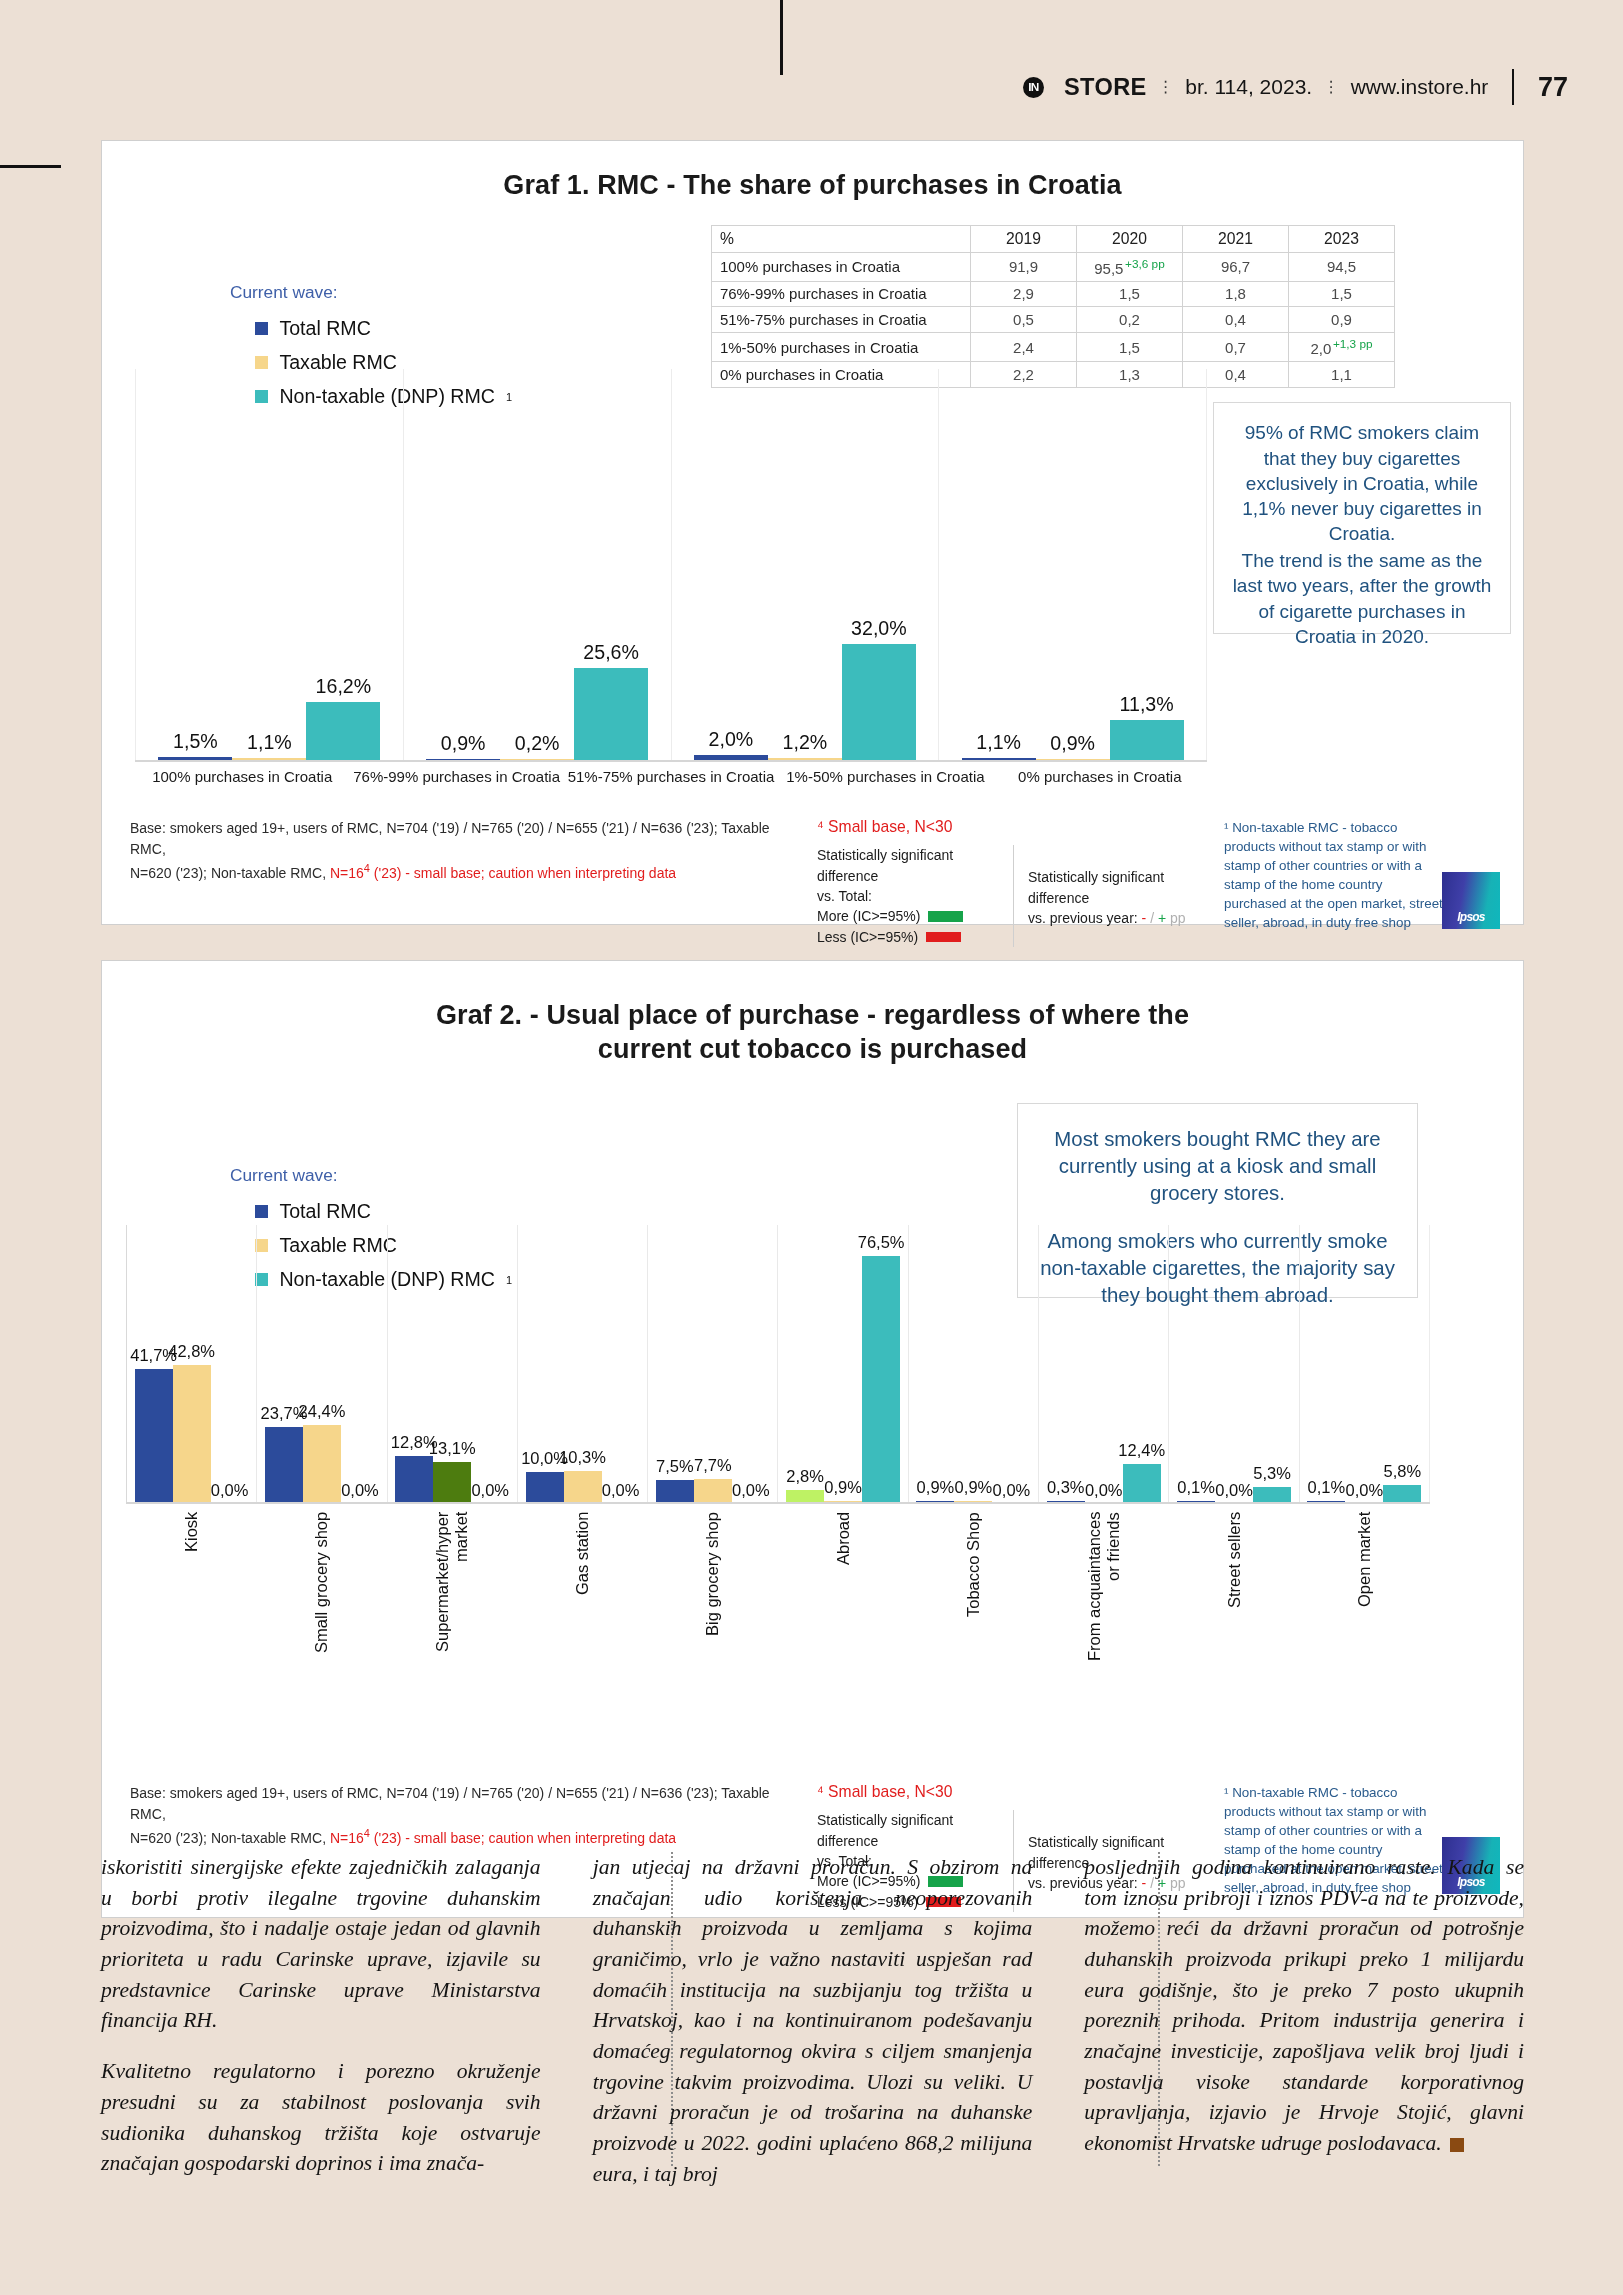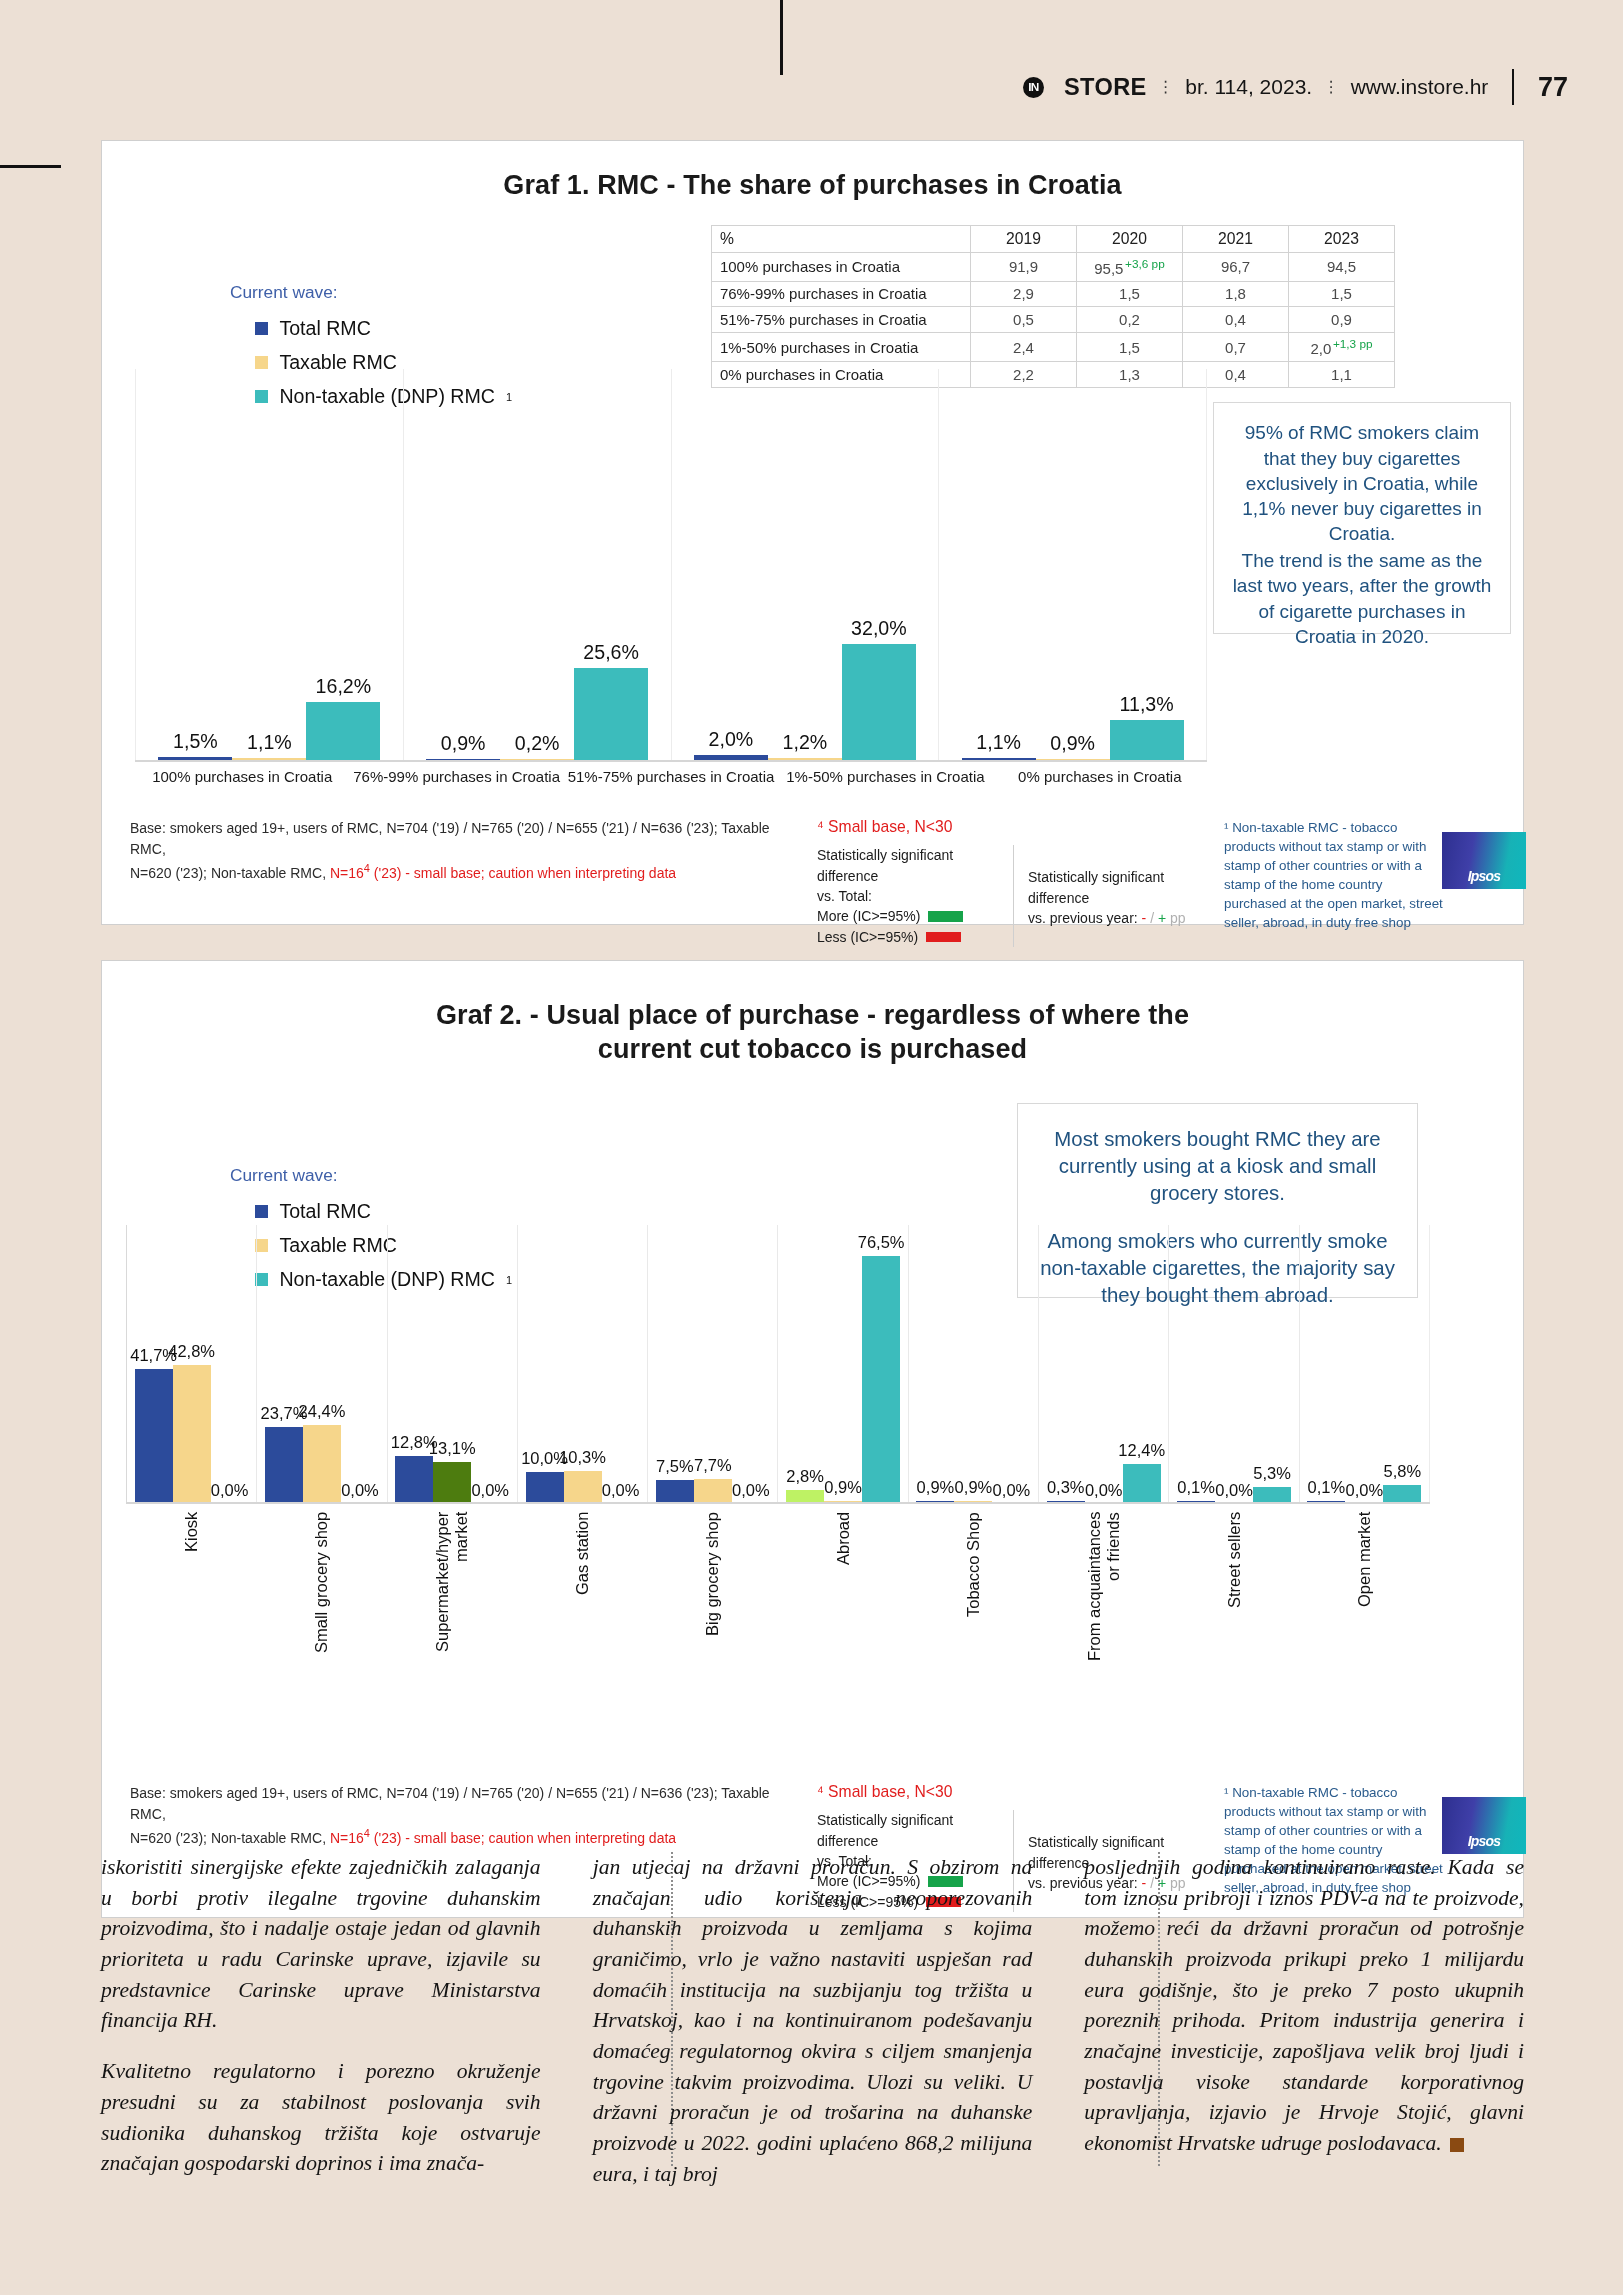--- a/index.html
+++ b/index.html
@@ -165,25 +165,26 @@
   .sig-left { border-right: 1.6px solid #cfcfcf; padding-right: 14px; line-height: 1.45; }
   .sig-right { padding-top: 22px; line-height: 1.45; }
   .sig-line { display: flex; align-items: center; gap: 7.9px; }
   .sig-bar { width: 35px; height: 10.2px; display: inline-block; }
   .minus { color: #e11d1d; } .plus { color: #16a34a; } .pp { color: #b0b0b0; }
   .fn-right {
     position: absolute; left: 1224px; width: 220px; font-size: 13.4px;
     color: #2a5b8c; line-height: 1.42;
   }
   .ipsos {
-    position: absolute; left: 1442px; width: 84px; height: 57px;
+    position: absolute; left: 1442px; width: 58px; height: 57px;
     background: linear-gradient(100deg,#2d2f8f 0%, #3f3fa8 35%, #17b2b6 75%, #0fb7bd 100%);
-    color: #fff; font-weight: bold; font-size: 14px; font-style: italic;
+    color: #fff; font-weight: bold; font-size: 12px; font-style: italic;
     display: flex; align-items: flex-end; justify-content: center; padding-bottom: 4.7px;
     letter-spacing: -0.8px;
+    margin-top: 40px;
   }
 
   
   .body-cols {
     position: absolute; left: 101px; top: 1852px; width: 1423px; height: 330px;
     display: flex; gap: 52px;
   }
   .body-col {
     width: 449px; font-family: "Liberation Serif", serif;
     font-size: 21.6px; line-height: 1.42; color: #141414;

